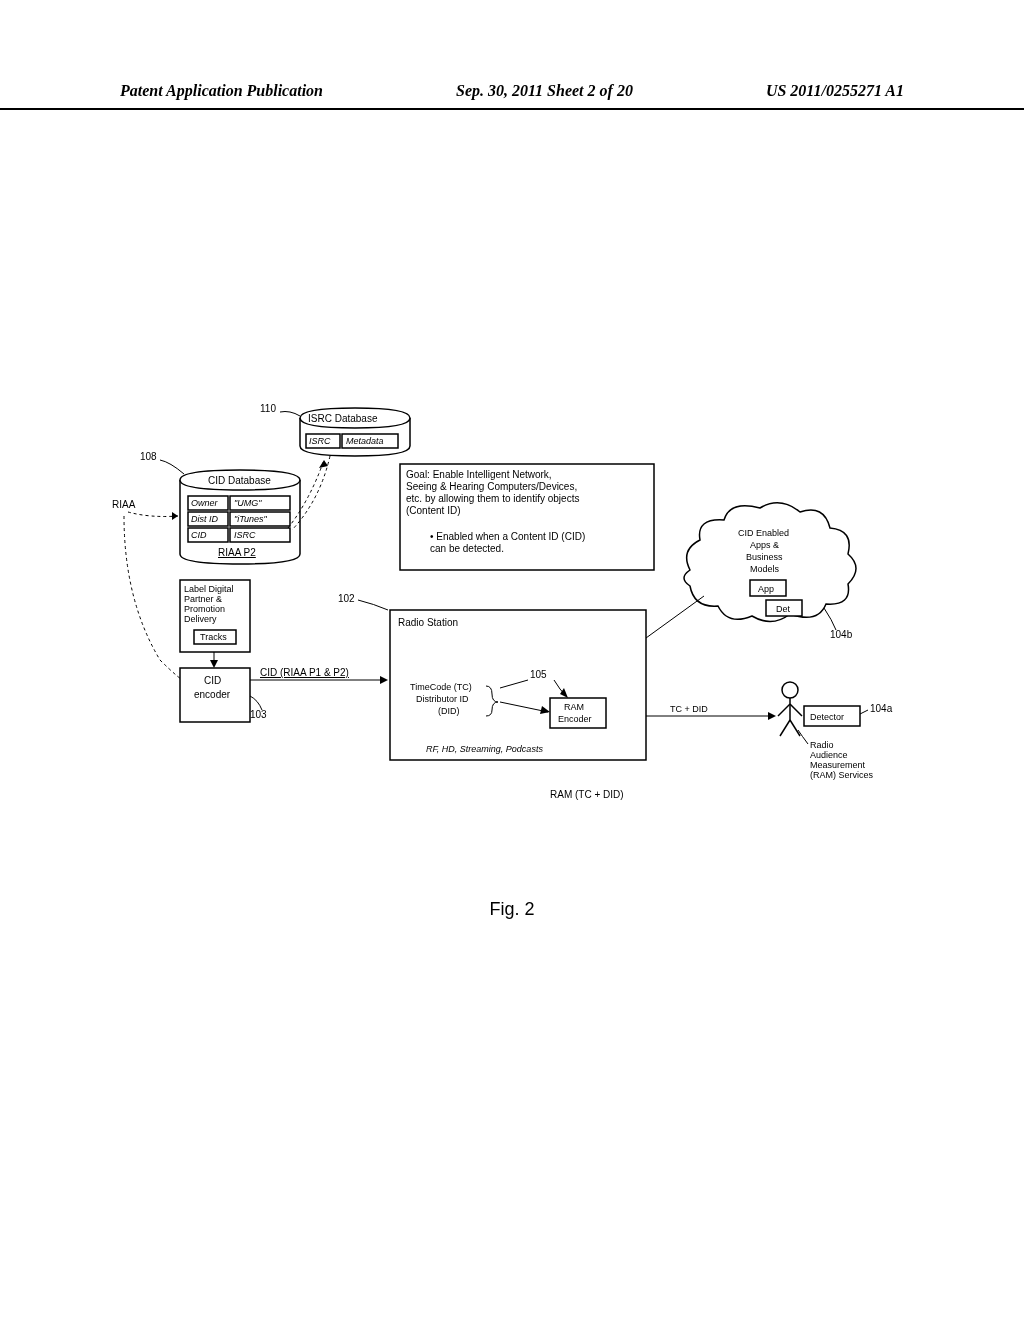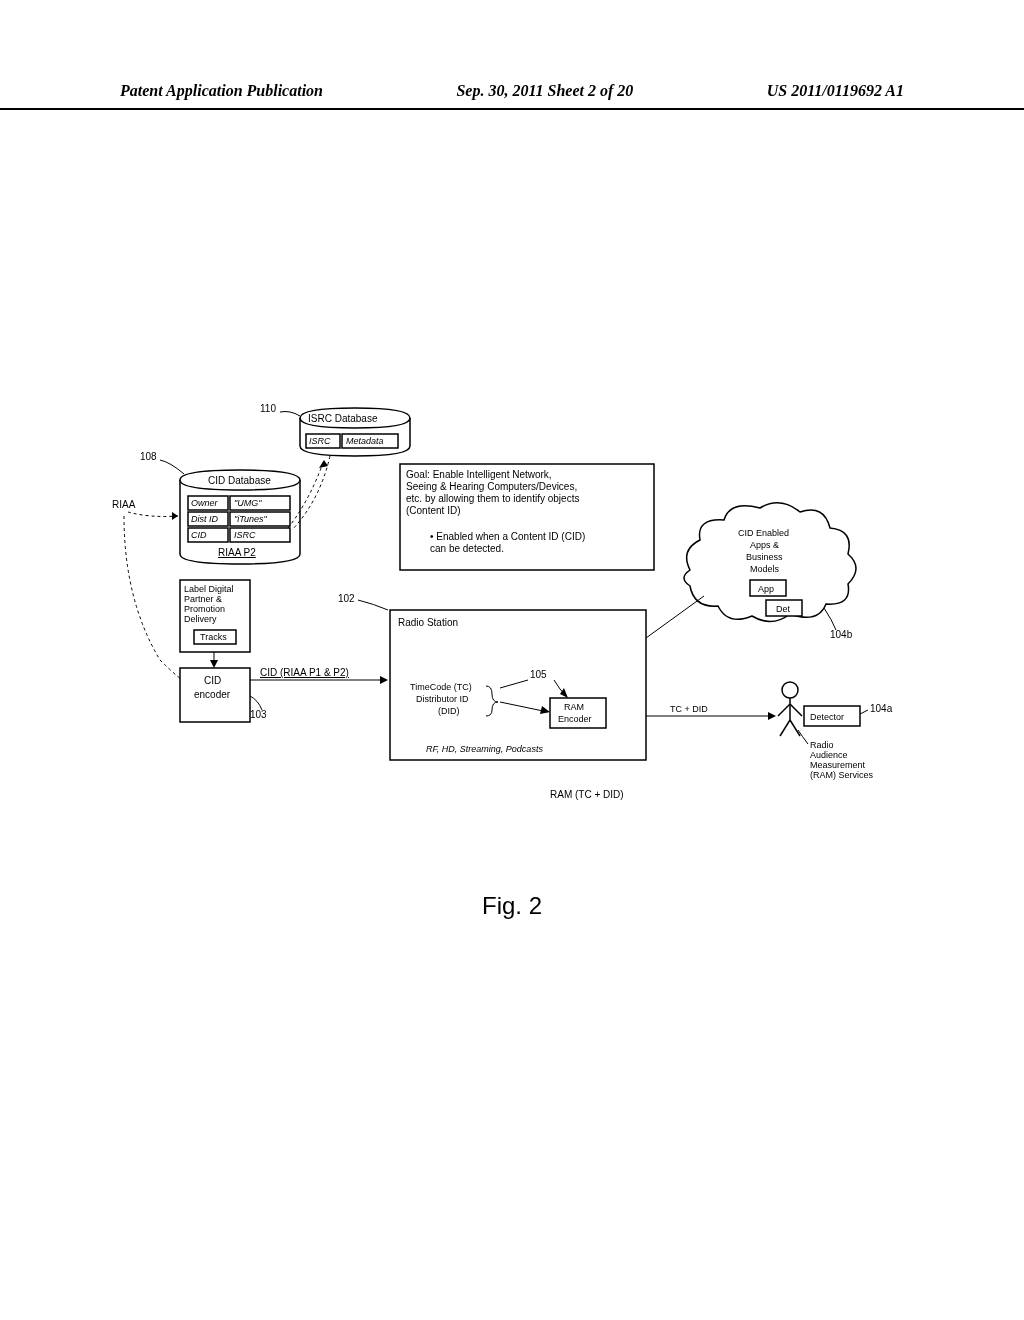--- a/index.html
+++ b/index.html
@@ -22,21 +22,21 @@
     justify-content: space-between;
     font-weight: bold;
     font-size: 16px;
     font-style: italic;
   }
   .fig-caption {
     position: absolute;
     bottom: 400px;
     left: 50%;
     transform: translateX(-50%);
-    font-size: 24px;
+    font-size: 18px;
     font-family: Arial, sans-serif;
   }
   svg.diagram {
     position: absolute;
     top: 400px;
     left: 110px;
     width: 800px;
     height: 470px;
   }
   .db-shape { fill: #fff; stroke: #000; stroke-width: 1.5; }
@@ -45,21 +45,21 @@
   .txt-it { font-style: italic; }
   .txt-sm { font-size: 9px; }
   .cloud { fill: #fff; stroke: #000; stroke-width: 1.5; }
 </style>
 </head>
 <body>
 
 <div class="header">
   <span>Patent Application Publication</span>
   <span>Sep. 30, 2011  Sheet 2 of 20</span>
-  <span>US 2011/0119692 A1</span>
+  <span>US 2011/0255271 A1</span>
 </div>
 
 <svg class="diagram" viewBox="0 0 800 470">
 
   <g>
     <path class="db-shape" d="M 190 18 Q 190 8 245 8 Q 300 8 300 18 L 300 46 Q 300 56 245 56 Q 190 56 190 46 Z"></path>
     <path class="db-shape" d="M 190 18 Q 190 28 245 28 Q 300 28 300 18" fill="none"></path>
     <text class="txt" x="198" y="22">ISRC Database</text>
     <rect class="box" x="196" y="34" width="34" height="14"></rect>
     <text class="txt txt-it txt-sm" x="199" y="44">ISRC</text>

